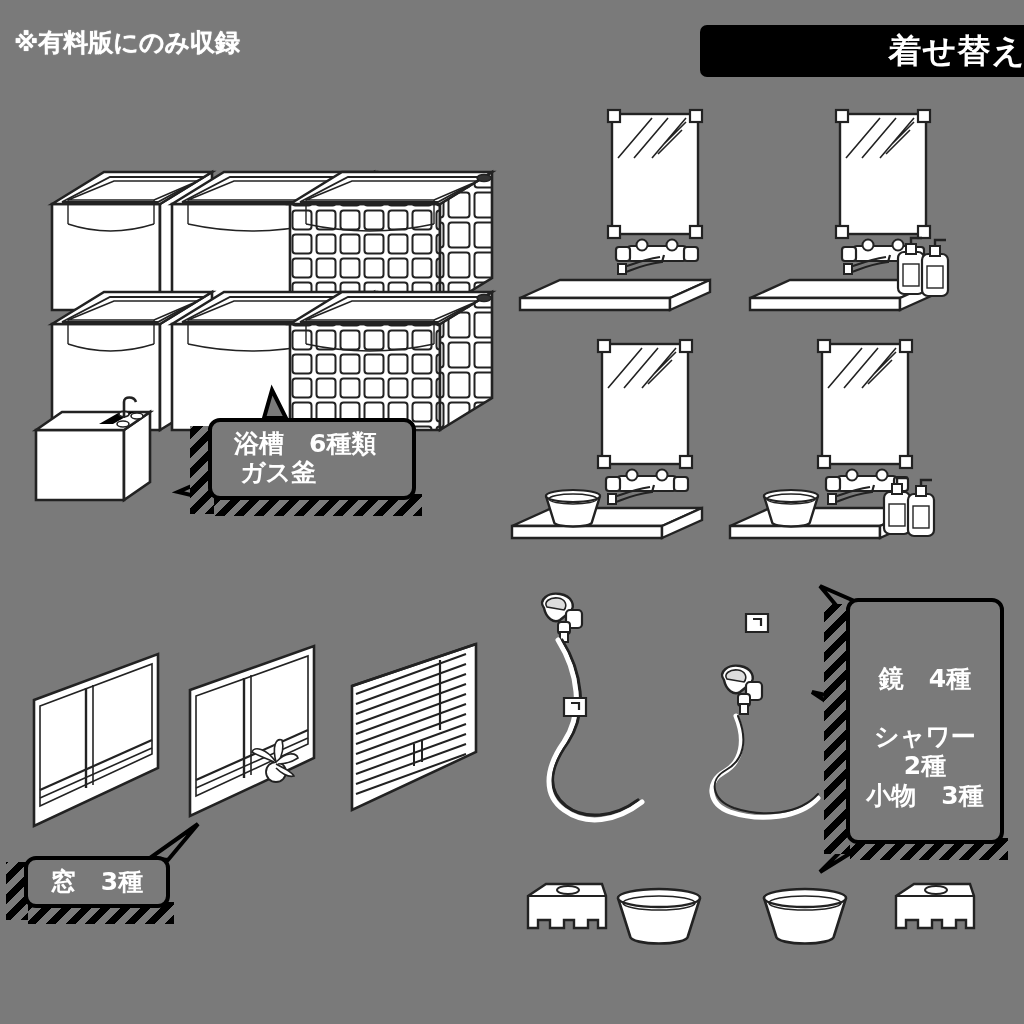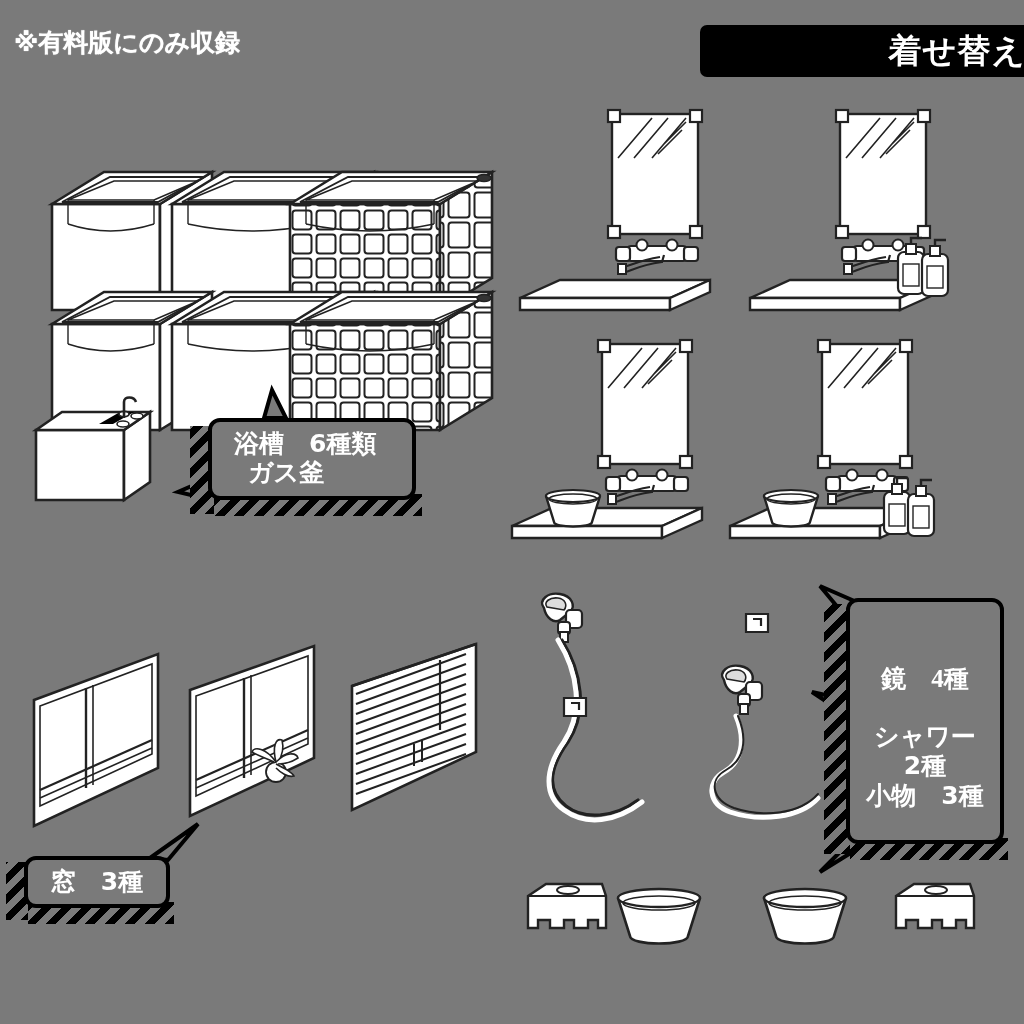--- a/index.html
+++ b/index.html
@@ -47,30 +47,30 @@
   .hatch{
     position:absolute;z-index:1;
     background:repeating-linear-gradient(
        -45deg,#000 0px,#000 7px,#7a7a7a 7px,#7a7a7a 14px);
   }
 
   #bubble-bath{left:208px;top:418px;}
   #bubble-bath .box{width:208px;height:82px;padding:4px 0 6px 0;}
   #bubble-bath .line{font-size:25px;}
   #bubble-bath .l1{align-self:flex-start;margin-left:22px;}
-  #bubble-bath .l2{align-self:flex-start;margin-left:36px;text-align:center;}
+  #bubble-bath .l2{align-self:flex-start;margin-left:28px;text-align:center;}
 
   #bubble-window{left:24px;top:856px;}
   #bubble-window .box{width:146px;height:52px;align-items:center;}
   #bubble-window .line{font-size:25px;}
 
   #bubble-items{left:846px;top:598px;}
   #bubble-items .box{width:158px;height:246px;padding:6px 0;}
   #bubble-items .line{font-size:25px;}
-  #bubble-items .l1{margin-top:32px;font-family:Liberation Serif, serif;}
+  #bubble-items .l1{margin-top:32px;}
   #bubble-items .l2{margin-top:28px;}
   #bubble-items .l3{}
 </style>
 </head>
 <body>
 
 <div id="stage">
 
   <svg class="layer" viewBox="0 0 1024 1024">
     <defs>

